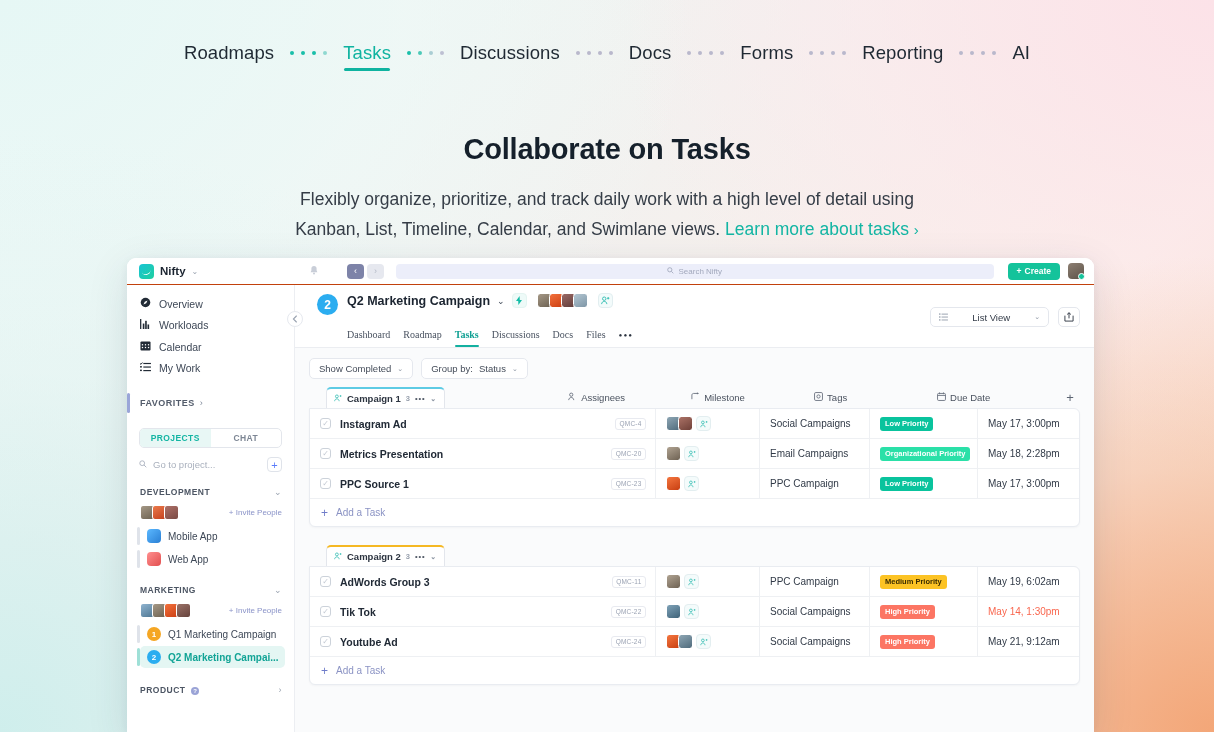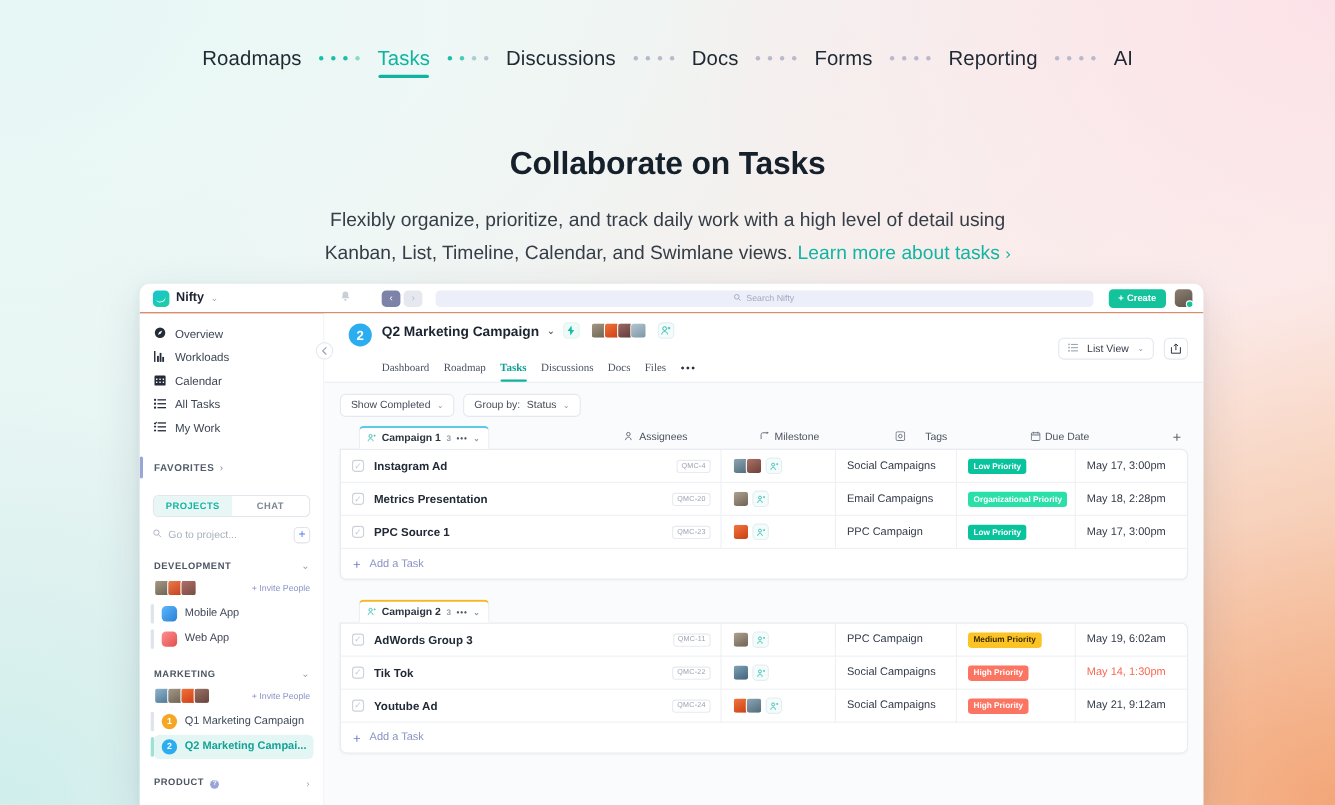--- a/index.html
+++ b/index.html
@@ -140,21 +140,21 @@
           color: #14bda7; font-size: 9px; display: flex; align-items: center; justify-content: center; }
   .addperson { width: 15px; height: 15px; border-radius: 4px; border: 1px solid #e2eef0; background: #f3fbfb;
                color: #2fbcb0; font-size: 8px; display: flex; align-items: center; justify-content: center; margin-left: 3px;}
   .ptabs { display: flex; gap: 13px; margin-top: 21px; font-family: Liberation Serif, serif; }
   .ptab { font-size: 10px; color: #495260; padding-bottom: 6px; position: relative; }
   .ptab.active { color: #10a093; font-weight: bold; }
   .ptab.active::after { content:""; position:absolute; left:0; right:0; bottom:0; height:2px; background:#13b0a0; border-radius:2px;}
   .dots3 { color: #2c3440; font-size: 11px; letter-spacing: 1px; padding-bottom: 6px; }
   .ph-right { display: flex; align-items: center; gap: 9px; padding-top: 14px; }
   .viewbtn { height: 20px; border: 1px solid #e4e7ed; border-radius: 5px; background: #fff;
-             display: flex; align-items: center; gap: 8px; padding: 0 8px; font-size: 9.5px; color: #333b48; }
+             display: flex; align-items: center; gap: 24px; padding: 0 8px; font-size: 9.5px; color: #333b48; }
   .iconbtn { width: 22px; height: 20px; border: 1px solid #e4e7ed; border-radius: 5px; background: #fff;
              display: flex; align-items: center; justify-content: center; font-size: 10px; color: #2c3440; }
 
   
   .toolbar { padding: 10px 14px 8px 14px; display: flex; gap: 8px; flex: none; }
   .tb { height: 21px; border: 1px solid #e5e8ee; border-radius: 5px; background: #fff;
         display: flex; align-items: center; gap: 6px; padding: 0 9px; font-size: 9.5px; color: #444c59; }
   .tb.grow { flex: 0 0 262px; }
   .tb .sep { width: 1px; height: 11px; background: #e5e8ee; }
   .tb .ph { color: #8d95a3; }
@@ -164,21 +164,21 @@
   .tablewrap { padding: 0 14px; flex: 1; min-height: 0; }
   .colhead { display: flex; align-items: center; height: 21px; position: relative; }
   .grouptab { display: flex; align-items: center; gap: 5px; height: 21px; padding: 0 8px 0 7px;
               border: 1px solid #e3e6ec; border-bottom: none; border-radius: 5px 5px 0 0; background: #fff;
               border-top: 2.5px solid #5ecbe4; font-size: 9.5px; font-weight: bold; color: #2c3440; margin-left: 17px; }
   .grouptab.c2 { border-top-color: #f5b823; }
   .gcount { font-size: 7.5px; color: #98a0ad; }
   .colspec { display: flex; align-items: center; font-size: 9.5px; color: #4a525f; flex: 1; }
   .col-assignee { width: 104px; }
   .col-milestone { width: 110px; }
-  .col-tags { width: 108px; gap: 14px; }
+  .col-tags { width: 108px; }
   .col-due { width: 102px; }
   .colplus { width: 20px; text-align: center; color: #5b6472; font-size: 13px; }
 
   .card { background: #fff; border: 1px solid #e9ecf1; border-radius: 0 6px 6px 6px;
           box-shadow: 0 1px 2px rgba(40,55,80,0.04); overflow: hidden; }
   .row { display: flex; align-items: center; height: 30px; border-bottom: 1px solid #eef0f3; }
   .row:last-child { border-bottom: none; }
   .c-name { flex: 1; display: flex; align-items: center; gap: 9px; padding-left: 10px; min-width: 0; }
   .chk { width: 11px; height: 11px; border: 1px solid #ccd2da; border-radius: 3px; color: #c3c9d2;
          font-size: 8px; display: flex; align-items: center; justify-content: center; flex: none; }
@@ -318,31 +318,20 @@
               <rect x="5.3" y="4.5" width="1.4" height="1.4" fill="#fff"></rect>
               <rect x="8.6" y="4.5" width="1.4" height="1.4" fill="#fff"></rect>
               <rect x="2" y="7.5" width="1.4" height="1.4" fill="#fff"></rect>
               <rect x="5.3" y="7.5" width="1.4" height="1.4" fill="#fff"></rect>
               <rect x="8.6" y="7.5" width="1.4" height="1.4" fill="#fff"></rect>
             </svg></span>
         <span>Calendar</span>
       </div>
       <div class="side-item">
         <span class="side-ic"><svg width="11" height="10" viewBox="0 0 12 11">
-              <rect x="0" y="0.6" width="2" height="2" fill="#222b36"></rect>
-              <rect x="0" y="4.5" width="2" height="2" fill="#222b36"></rect>
-              <rect x="0" y="8.4" width="2" height="2" fill="#222b36"></rect>
-              <rect x="3.4" y="1" width="8.6" height="1.3" fill="#222b36"></rect>
-              <rect x="3.4" y="4.9" width="8.6" height="1.3" fill="#222b36"></rect>
-              <rect x="3.4" y="8.8" width="8.6" height="1.3" fill="#222b36"></rect>
-            </svg></span>
-        <span>All Tasks</span>
-      </div>
-      <div class="side-item">
-        <span class="side-ic"><svg width="11" height="10" viewBox="0 0 12 11">
               <path d="M0 1.6l1 1L2.6 0.6" stroke="#222b36" stroke-width="1.1" fill="none"></path>
               <rect x="0" y="4.5" width="2" height="1.6" fill="#222b36"></rect>
               <rect x="0" y="8.4" width="2" height="1.6" fill="#222b36"></rect>
               <rect x="3.6" y="1" width="8.4" height="1.3" fill="#222b36"></rect>
               <rect x="3.6" y="4.9" width="8.4" height="1.3" fill="#222b36"></rect>
               <rect x="3.6" y="8.8" width="8.4" height="1.3" fill="#222b36"></rect>
             </svg></span>
         <span>My Work</span>
       </div>
 

